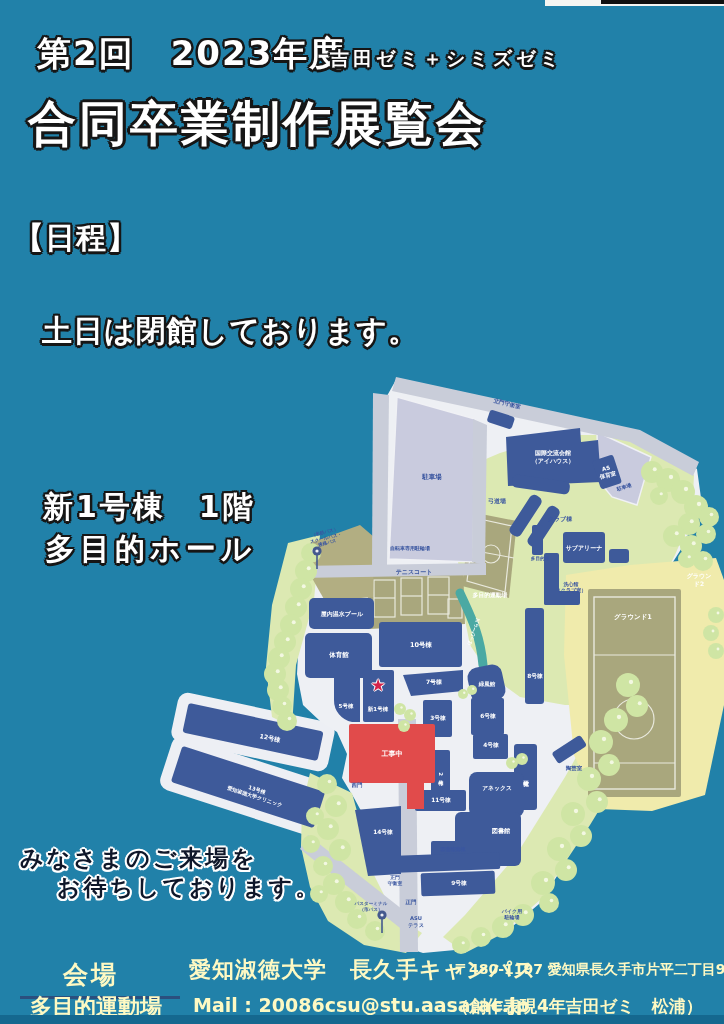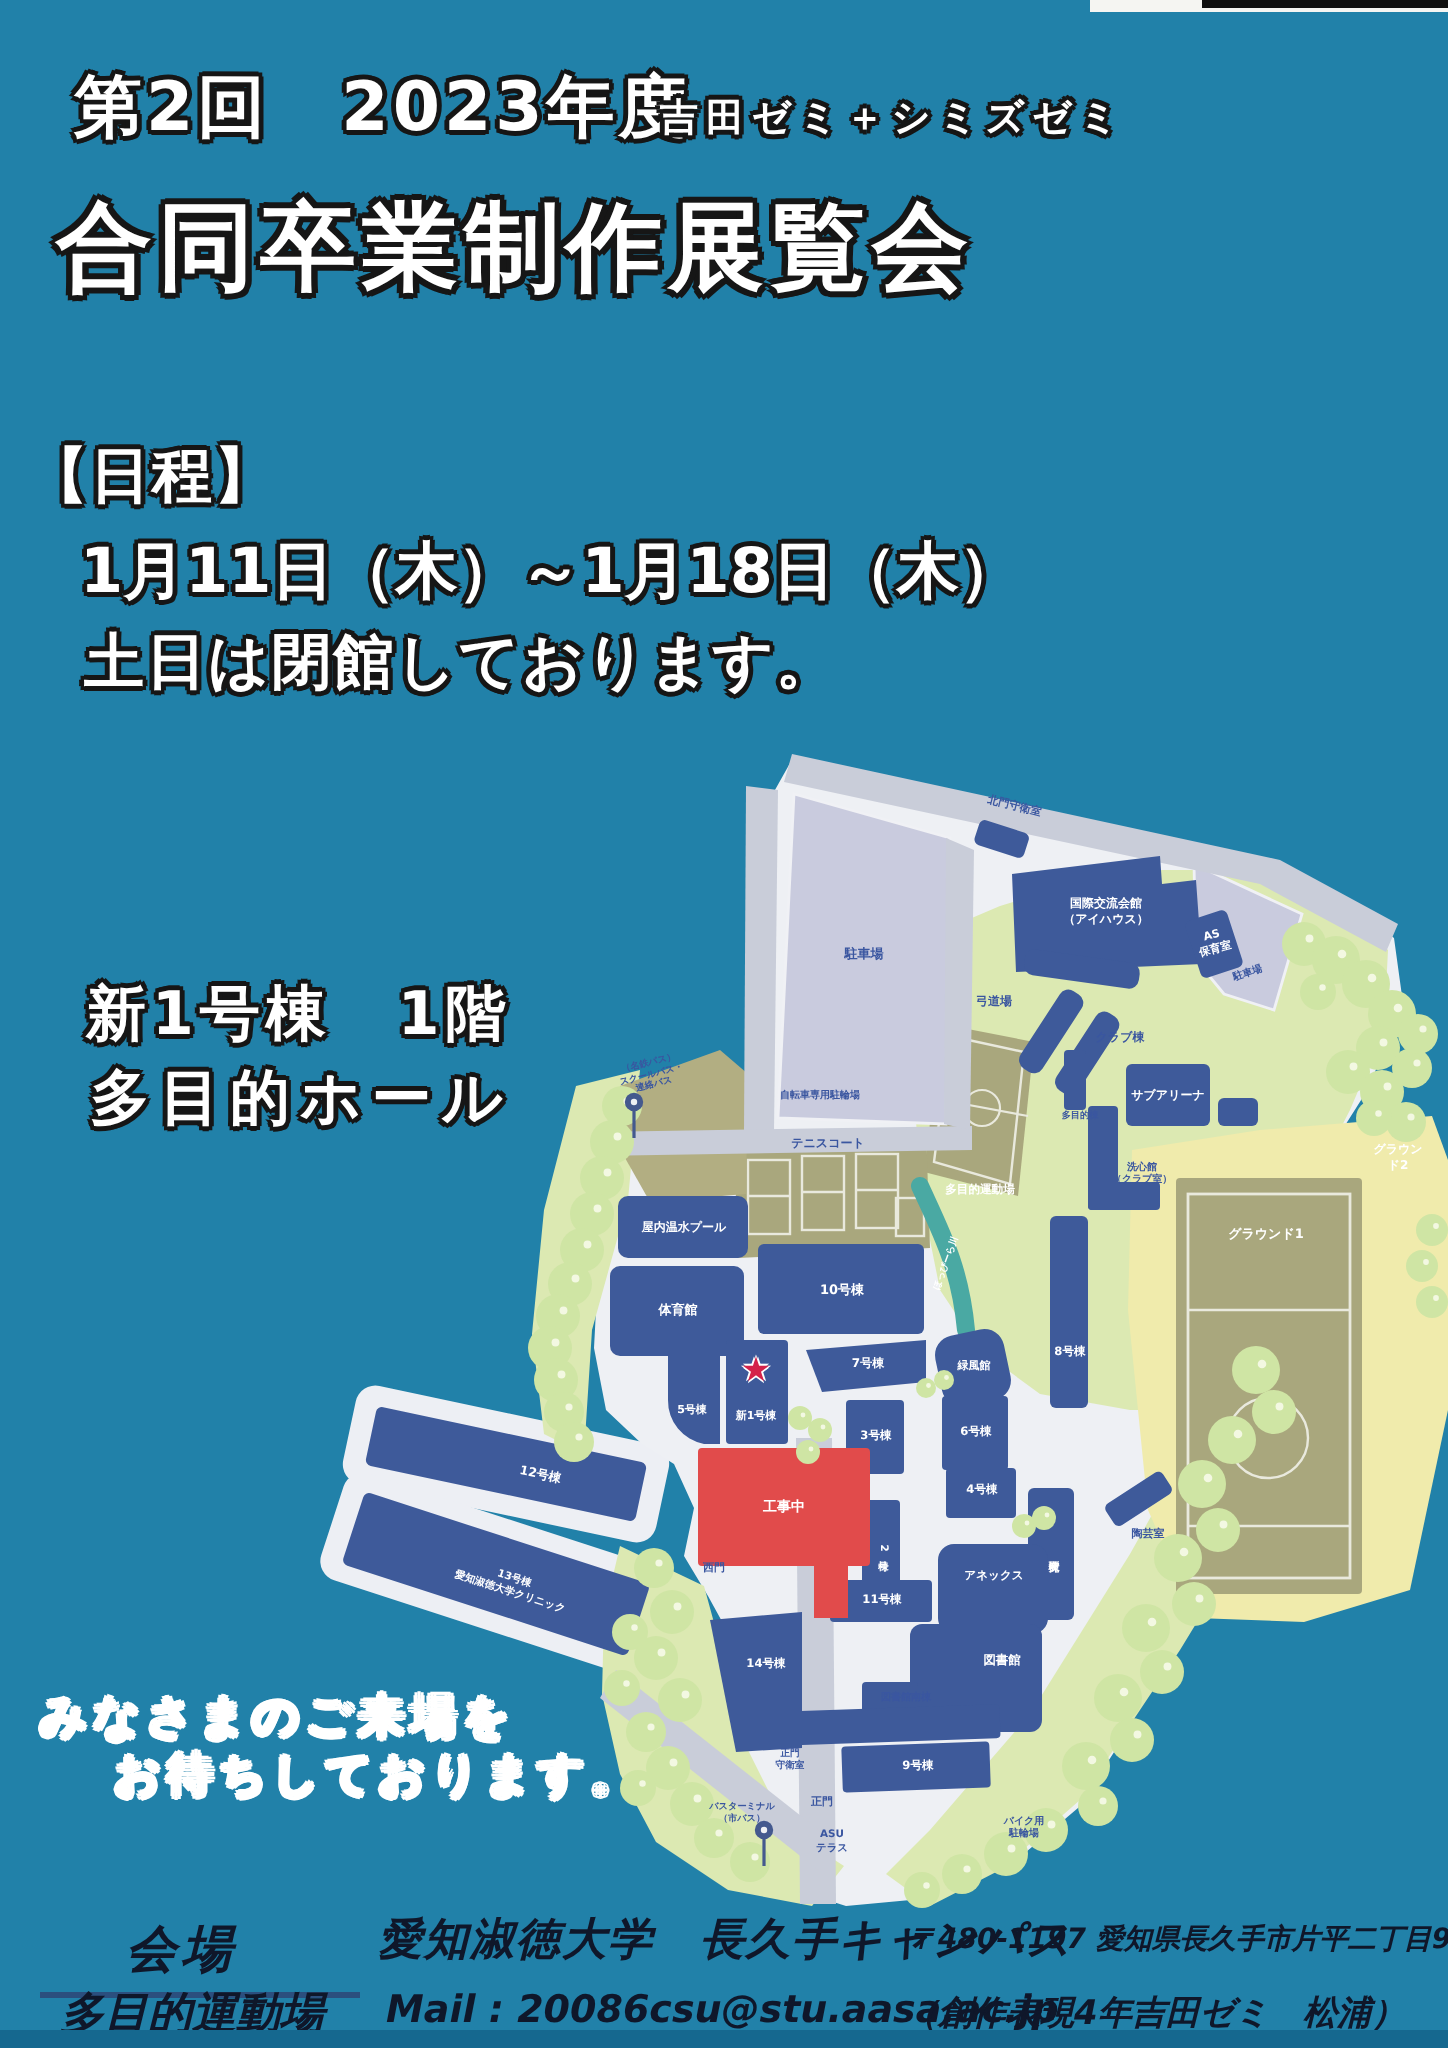--- a/index.html
+++ b/index.html
@@ -7,24 +7,24 @@
         font-family:"DejaVu Sans",sans-serif;}
   .abs{position:absolute;white-space:nowrap;}
   
   .ol-w{color:#fff;font-weight:800;
     text-shadow:2.5px 0 0 #161616,-2.5px 0 0 #161616,0 2.5px 0 #161616,0 -2.5px 0 #161616,
     1.8px 1.8px 0 #161616,-1.8px 1.8px 0 #161616,1.8px -1.8px 0 #161616,-1.8px -1.8px 0 #161616;}
   .ol-w.big{
     text-shadow:3.2px 0 0 #161616,-3.2px 0 0 #161616,0 3.2px 0 #161616,0 -3.2px 0 #161616,
     2.3px 2.3px 0 #161616,-2.3px 2.3px 0 #161616,2.3px -2.3px 0 #161616,-2.3px -2.3px 0 #161616;text-align:right;}
   
-  .ol-n{color:#ffffff;font-weight:400;
+  .ol-n{color:#0f172a;font-weight:700;
     text-shadow:2px 0 0 #fff,-2px 0 0 #fff,0 2px 0 #fff,0 -2px 0 #fff,
     1.5px 1.5px 0 #fff,-1.5px 1.5px 0 #fff,1.5px -1.5px 0 #fff,-1.5px -1.5px 0 #fff;}
-  .navy{color:#0f172a;font-weight:800;font-style:italic;}
+  .navy{color:#fef9c3;font-weight:800;}
   .note-star{color:#d4224a;
     text-shadow:1.5px 0 0 #fff,-1.5px 0 0 #fff,0 1.5px 0 #fff,0 -1.5px 0 #fff,
     1px 1px 0 #fff,-1px 1px 0 #fff,1px -1px 0 #fff,-1px -1px 0 #fff;}
   .map{position:absolute;left:160px;top:375px;width:564px;height:585px;}
   .map svg{position:absolute;left:0;top:0;}
   .map-labels{position:absolute;left:0;top:0;width:100%;height:100%;}
   .map-label{position:absolute;transform:translate(-50%,-50%);font-weight:700;
     text-align:center;line-height:1.25;white-space:pre-line;letter-spacing:0;}
   .map-label.w{color:#ffffff;}
   .map-label.b{color:#3a56a0;}
@@ -40,21 +40,20 @@
 <div class="page">
 
   <div class="abs" style="left:545px;top:0;width:179px;height:6px;background:#f5f5f2"></div>
   <div class="abs" style="left:601px;top:0;width:123px;height:4px;background:#101010"></div>
 
   <div class="abs ol-w" style="left:37px;top:31px;font-size:34px;letter-spacing:2px">第2回　2023年度</div>
   <div class="abs ol-w" style="left:330px;top:46px;font-size:19px;letter-spacing:4px">吉田ゼミ＋シミズゼミ</div>
   <div class="abs ol-w big" style="left:28px;top:92px;font-size:48px;letter-spacing:3px">合同卒業制作展覧会</div>
 
   <div class="abs ol-w" style="left:14px;top:218px;font-size:30px;letter-spacing:1px">【日程】</div>
-  <div class="abs ol-w" style="left:40px;top:265px;font-size:31px">1月11日（木）～1月18日（木）</div>
   <div class="abs ol-w" style="left:42px;top:311px;font-size:30px;letter-spacing:1px">土日は閉館しております。</div>
 
   <div class="abs ol-w" style="left:43px;top:487px;font-size:30px;letter-spacing:3px">新1号棟　1階</div>
   <div class="abs ol-w" style="left:45px;top:529px;font-size:30px;letter-spacing:5px">多目的ホール</div>
 
   <div class="map">
     <svg width="564" height="585" viewBox="0 0 564 585" aria-hidden="true">
 
       <g>
         <rect x="13" y="332" width="160" height="50" rx="10" fill="#edeff4" transform="rotate(12 93 357)"></rect>

